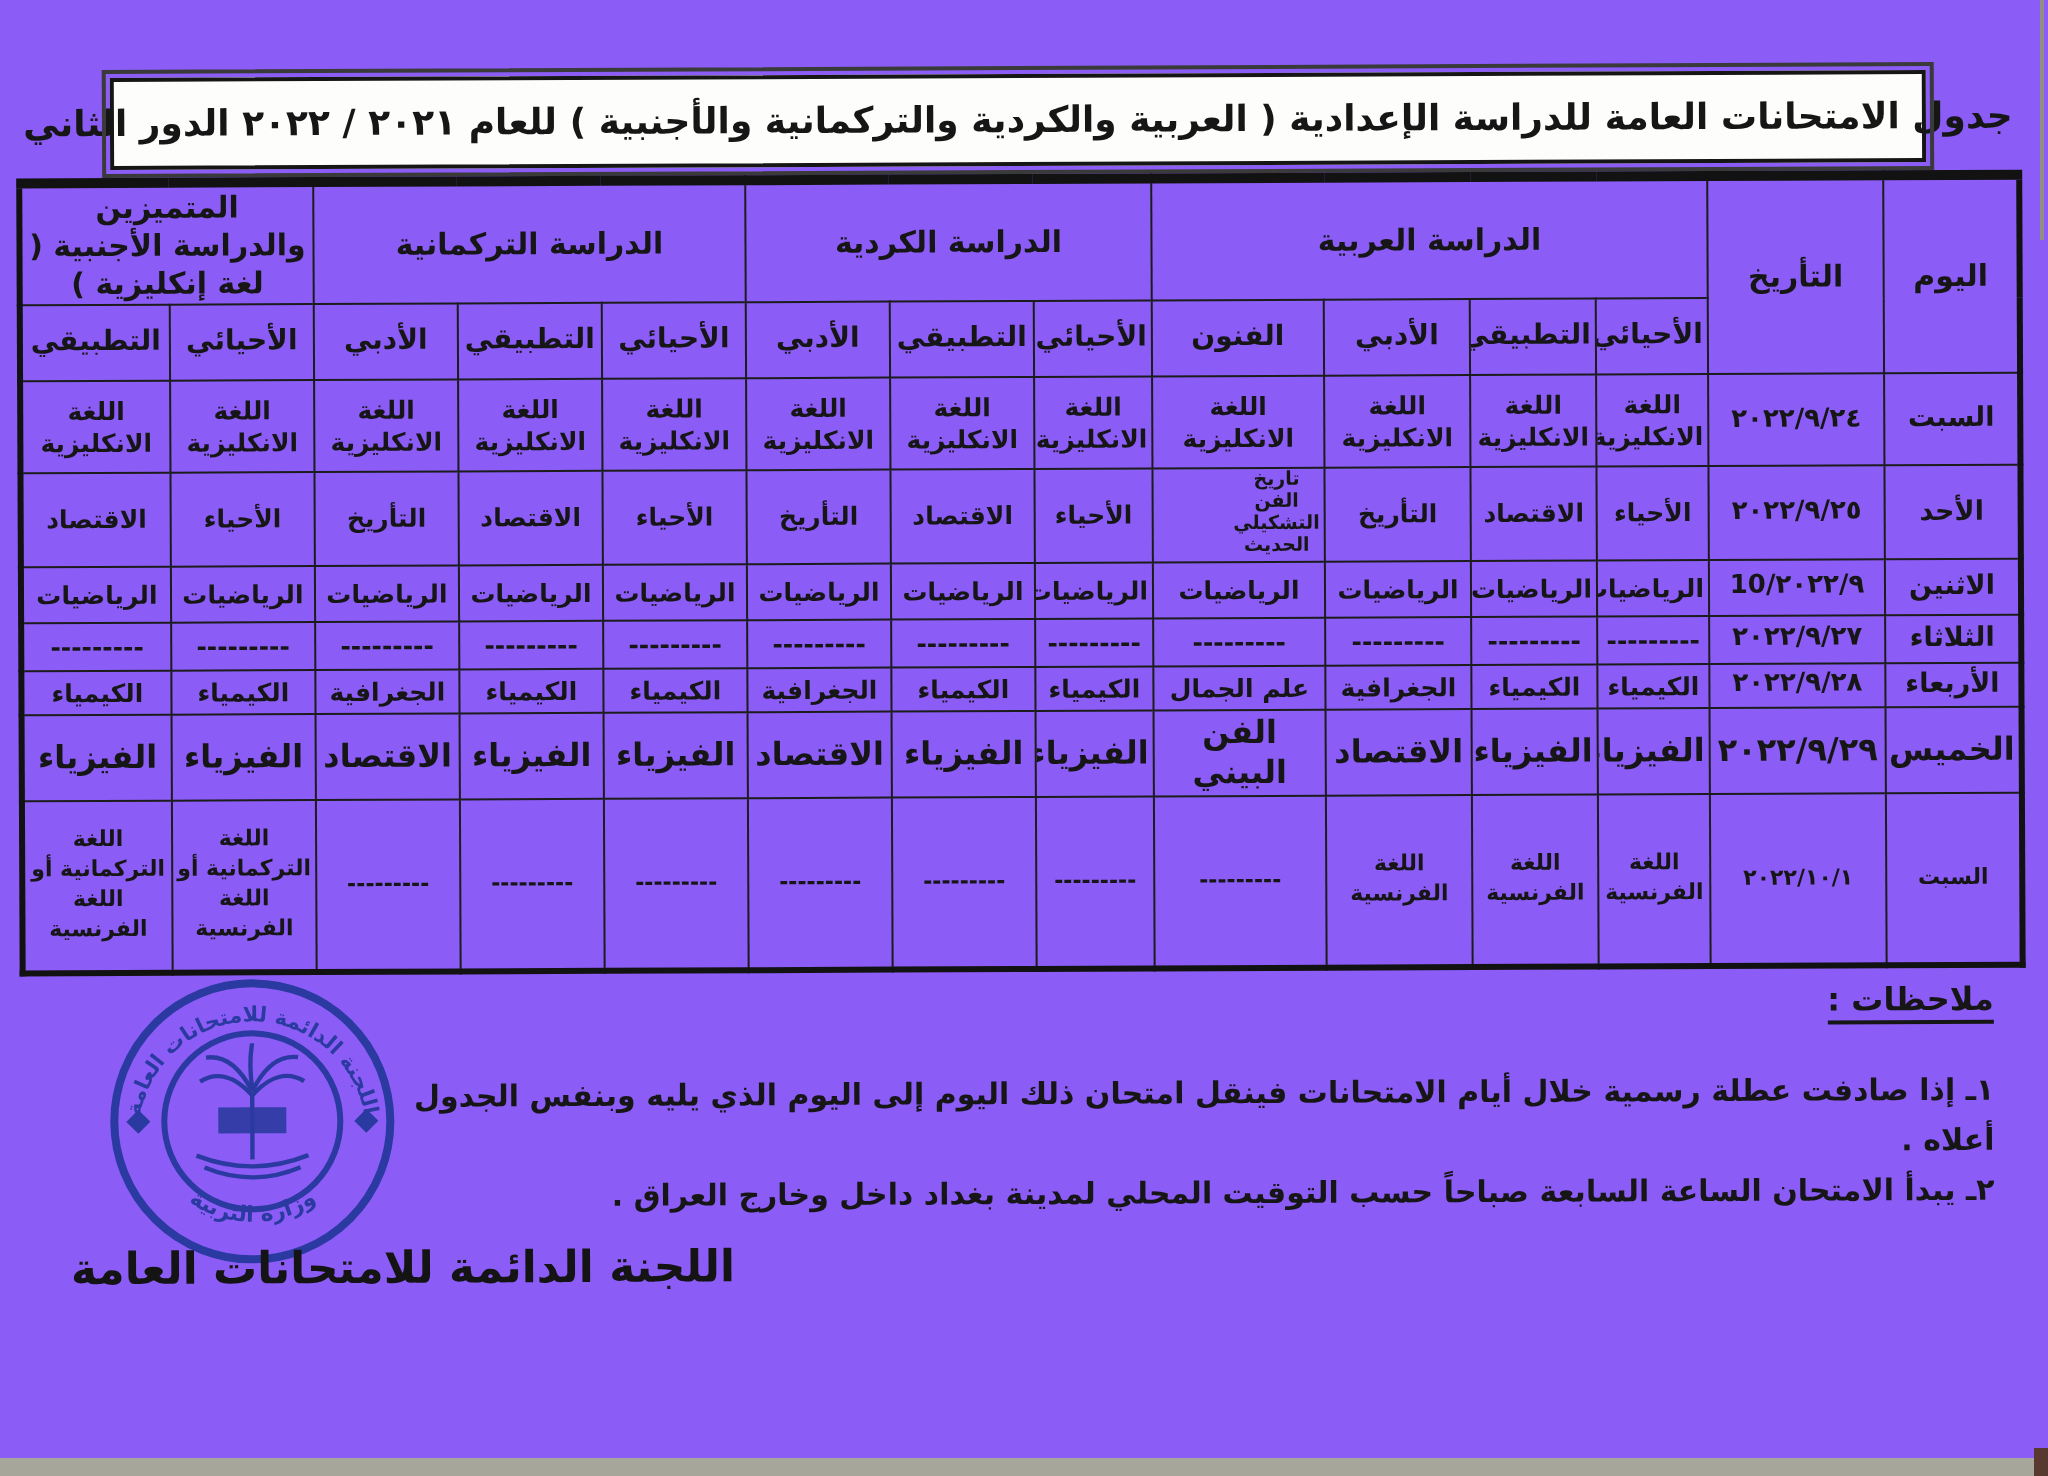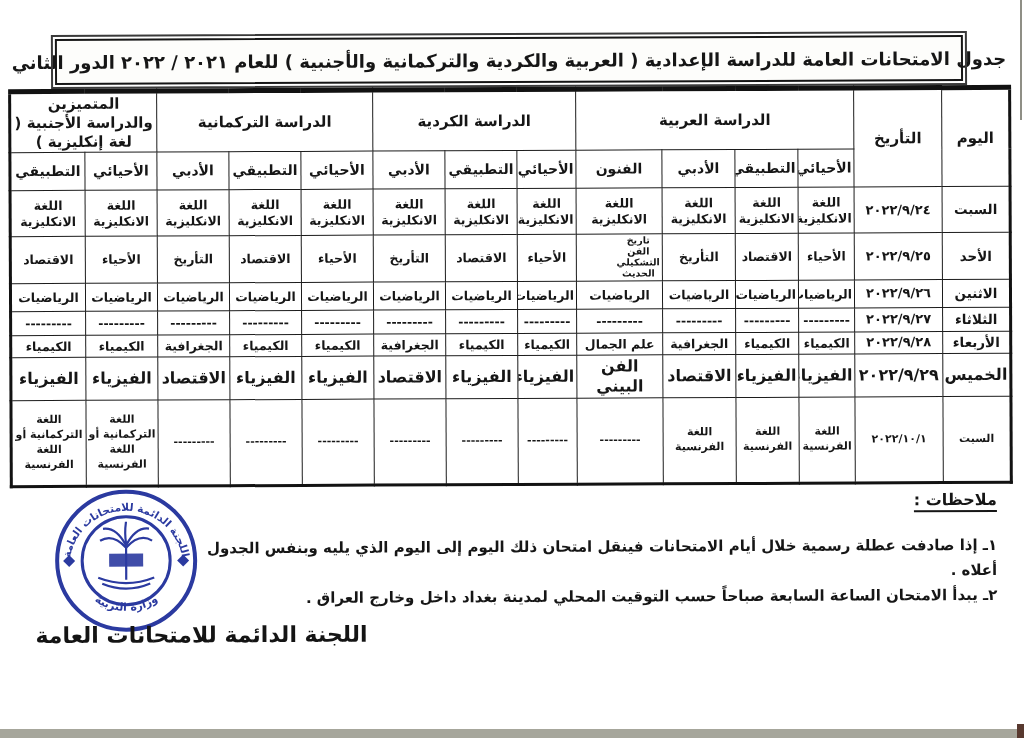--- a/index.html
+++ b/index.html
@@ -1,18 +1,18 @@
 <!DOCTYPE html>
 <html lang="ar" dir="rtl"><head>
 <meta charset="utf-8">
 <style>
   html,body{margin:0;padding:0;background:#e8e8e4;}
   .page{
     position:relative; width:1024px; height:738px; margin:0 auto;
-    background:#ffffff; overflow:hidden;
+    background:#8b5cf6; overflow:hidden;
     font-family:"DejaVu Sans", sans-serif; color:#161616;
     direction:rtl;
   }
   .tilt{position:absolute; inset:0; transform:rotate(-0.25deg); transform-origin:50% 40%;}
 
   
   .title-box{
     position:absolute; left:56px; top:37px; width:904px; height:42px;
     border:2px solid #161616; outline:2px solid #3a3a3a; outline-offset:2px;
     background:#fdfdfb; display:flex; align-items:center; justify-content:center;
@@ -149,21 +149,21 @@
               <td>الاقتصاد</td>
               <td>التأريخ</td>
               <td>الأحياء</td>
               <td>الاقتصاد</td>
               <td>التأريخ</td>
               <td>الأحياء</td>
               <td>الاقتصاد</td>
             </tr>
             <tr>
               <td class="day">الاثنين</td>
-              <td class="date">٢٠٢٢/٩/٢٦</td>
+              <td class="date">٢٠٢٢/٩/10</td>
               <td>الرياضيات</td>
               <td>الرياضيات</td>
               <td>الرياضيات</td>
               <td>الرياضيات</td>
               <td>الرياضيات</td>
               <td>الرياضيات</td>
               <td>الرياضيات</td>
               <td>الرياضيات</td>
               <td>الرياضيات</td>
               <td>الرياضيات</td>

